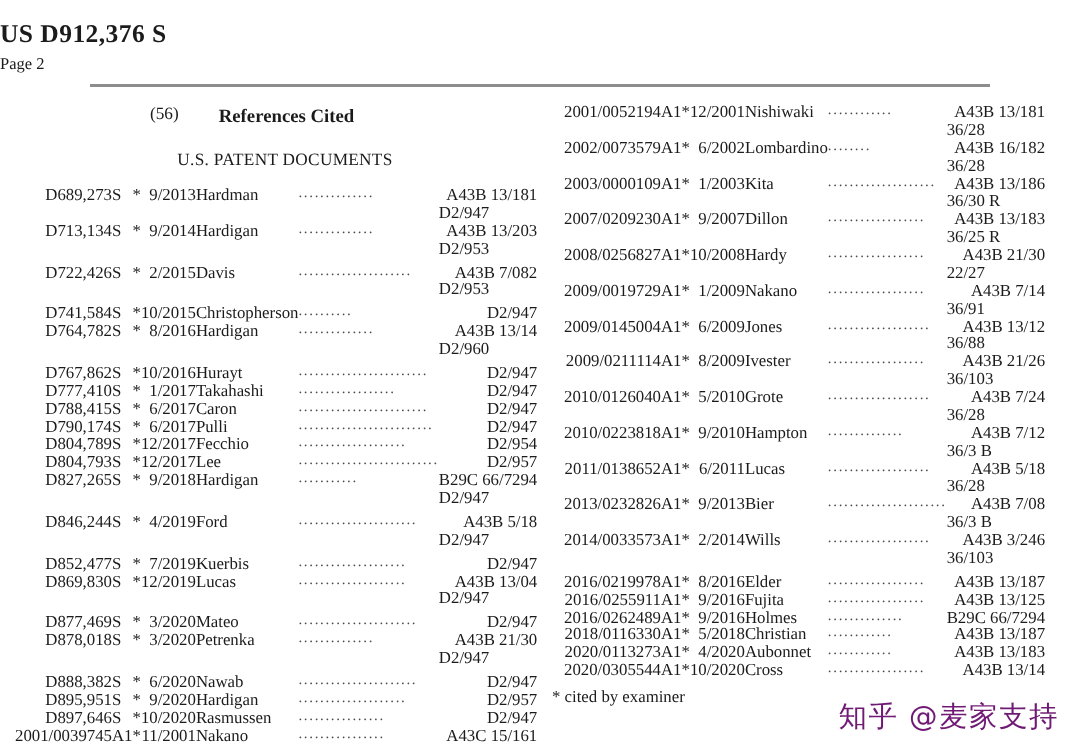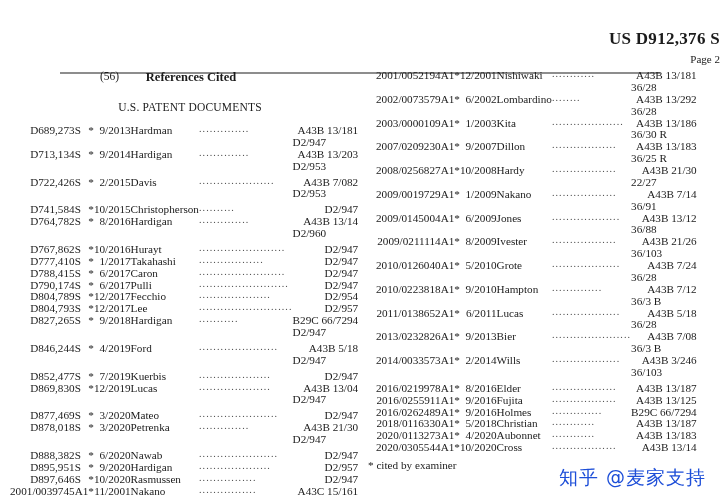--- a/index.html
+++ b/index.html
@@ -11,22 +11,22 @@
     width: 720px;
     height: 499px;
     position: relative;
     overflow: hidden;
     font-family: "Liberation Serif", serif;
     color: #1b1b1b;
   }
 
   
   .page-header {
-    padding-top: 30px;
-    text-align: right;
+    padding-top: 14px;
+    text-align: left;
   }
   .doc-number {
     font-family: "Liberation Serif", serif;
     font-weight: bold;
     font-size: 17px;
     letter-spacing: 0.3px;
     line-height: 1.1;
   }
   .page-label {
     font-size: 11px;
@@ -133,21 +133,21 @@
     font-size: 11.2px;
   }
 
   
   .watermark {
     position: absolute;
     right: 14px;
     bottom: 8px;
     font-family: "DejaVu Sans", sans-serif;
     font-size: 19px;
-    color: #1d4ed8;
+    color: #701a75;
     letter-spacing: 1px;
     user-select: none;
     white-space: nowrap;
   }
 </style>
 </head>
 <body>
 
 <div class="page-header">
   <div class="doc-number">US D912,376 S</div>
@@ -474,21 +474,21 @@
           </tr>
           <tr>
             <td class="c-num">2002/0073579</td>
             <td class="c-kind">A1</td>
             <td class="c-star">*</td>
             <td class="c-date">6/2002</td>
             <td class="c-name">Lombardino</td>
             <td class="c-dots">
               <span>........</span>
             </td>
-            <td class="c-class">A43B 13/292</td>
+            <td class="c-class">A43B 16/182</td>
           </tr>
           <tr>
             <td colspan="6"></td>
             <td class="c-sub">36/28</td>
           </tr>
           <tr>
             <td class="c-num">2003/0000109</td>
             <td class="c-kind">A1</td>
             <td class="c-star">*</td>
             <td class="c-date">1/2003</td>

